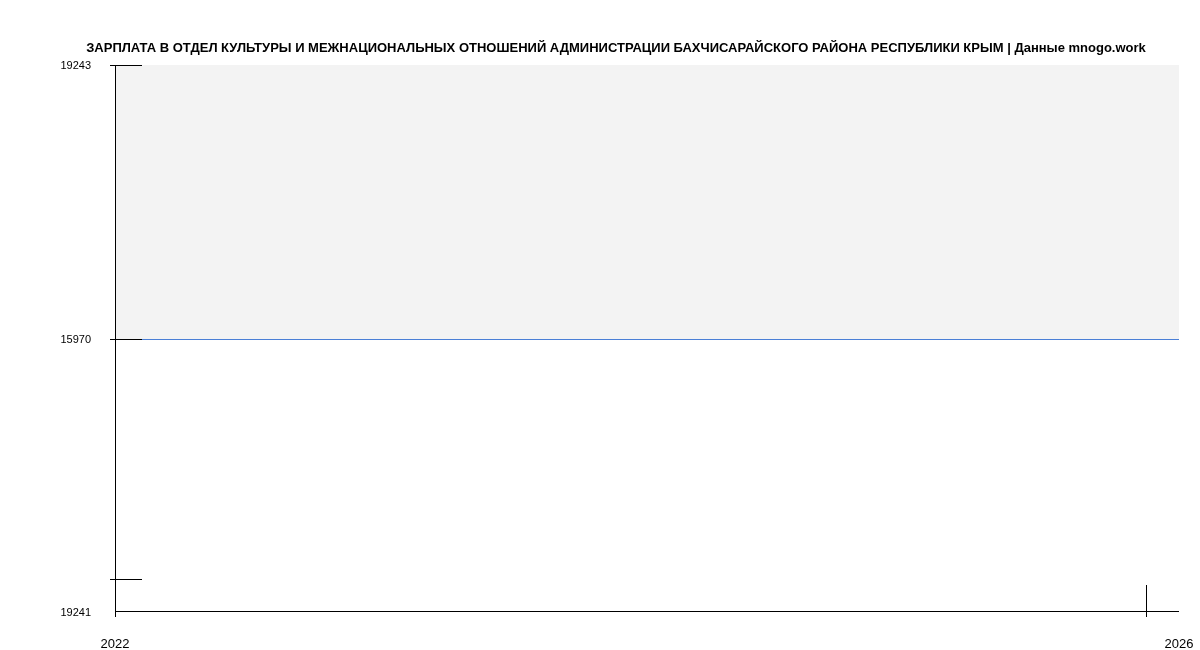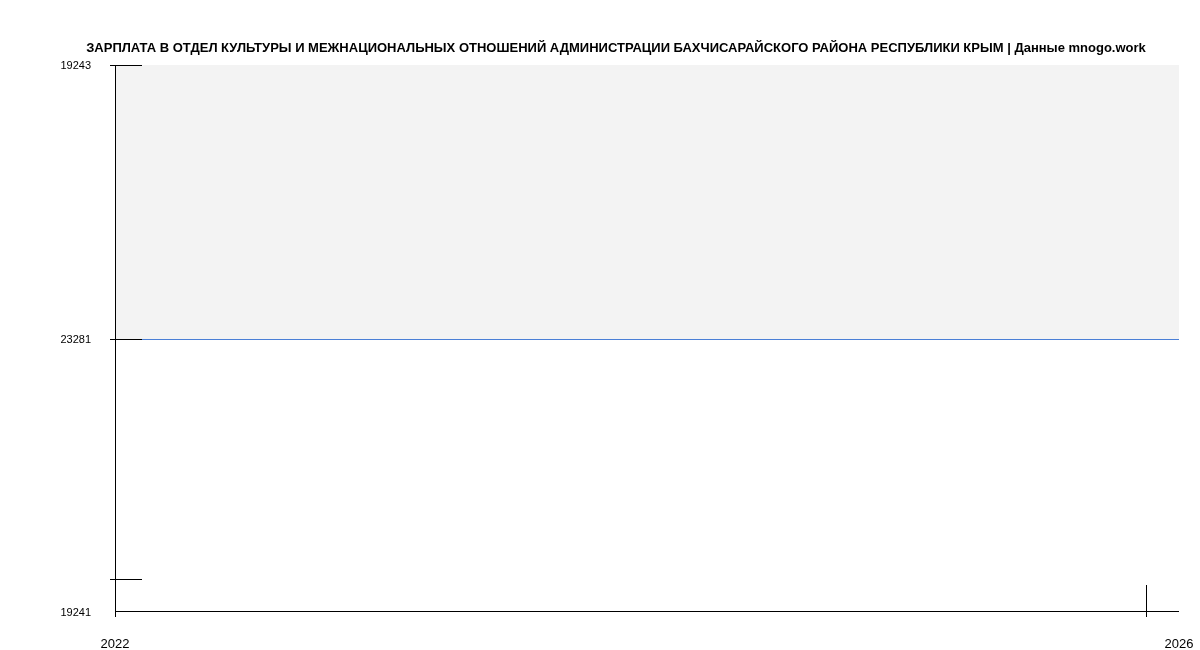--- a/index.html
+++ b/index.html
@@ -117,18 +117,18 @@
     <div class="fill-top"></div>
     <div class="data-line"></div>
     <div class="axis-left"></div>
     <div class="axis-bottom"></div>
     <div class="tick-y top"></div>
     <div class="tick-y mid"></div>
     <div class="tick-y bot"></div>
     <div class="tick-x left"></div>
     <div class="tick-x right"></div>
     <div class="ylabel top">19243</div>
-    <div class="ylabel mid">23281</div>
+    <div class="ylabel mid">15970</div>
     <div class="ylabel bot">19241</div>
     <div class="xlabel left">2022</div>
     <div class="xlabel right">2026</div>
   </div>
 </div>
 
 </body></html>

